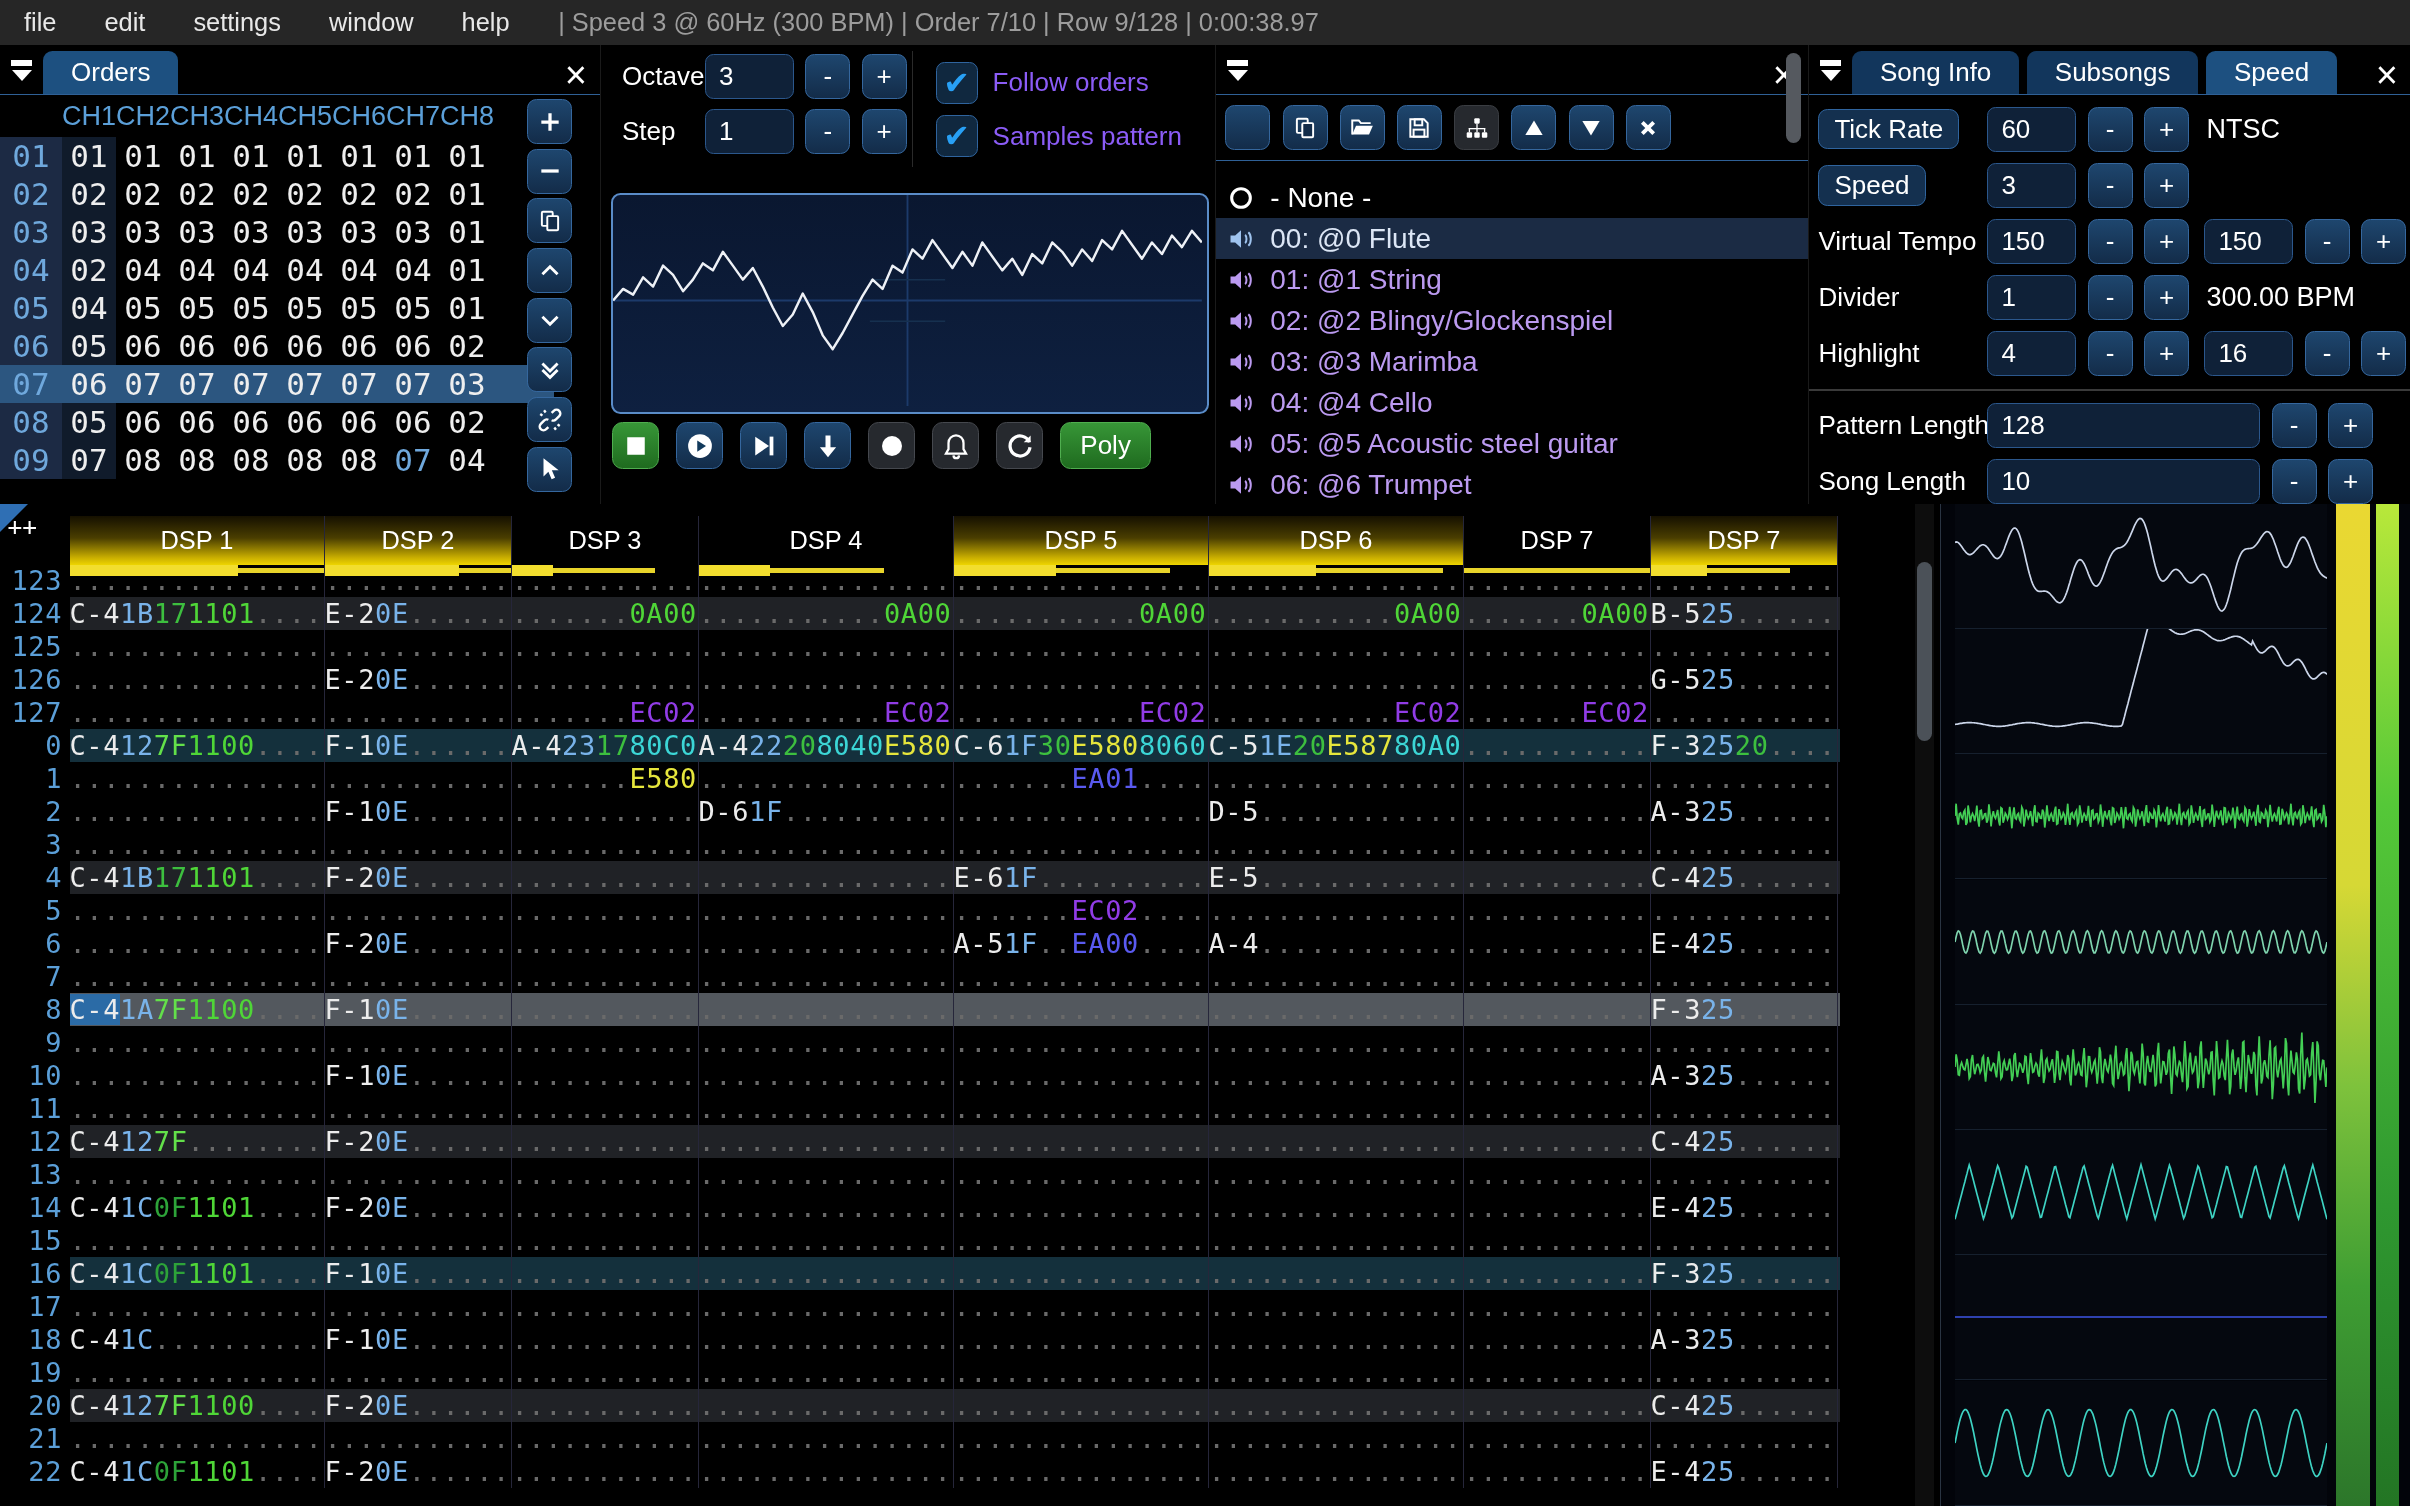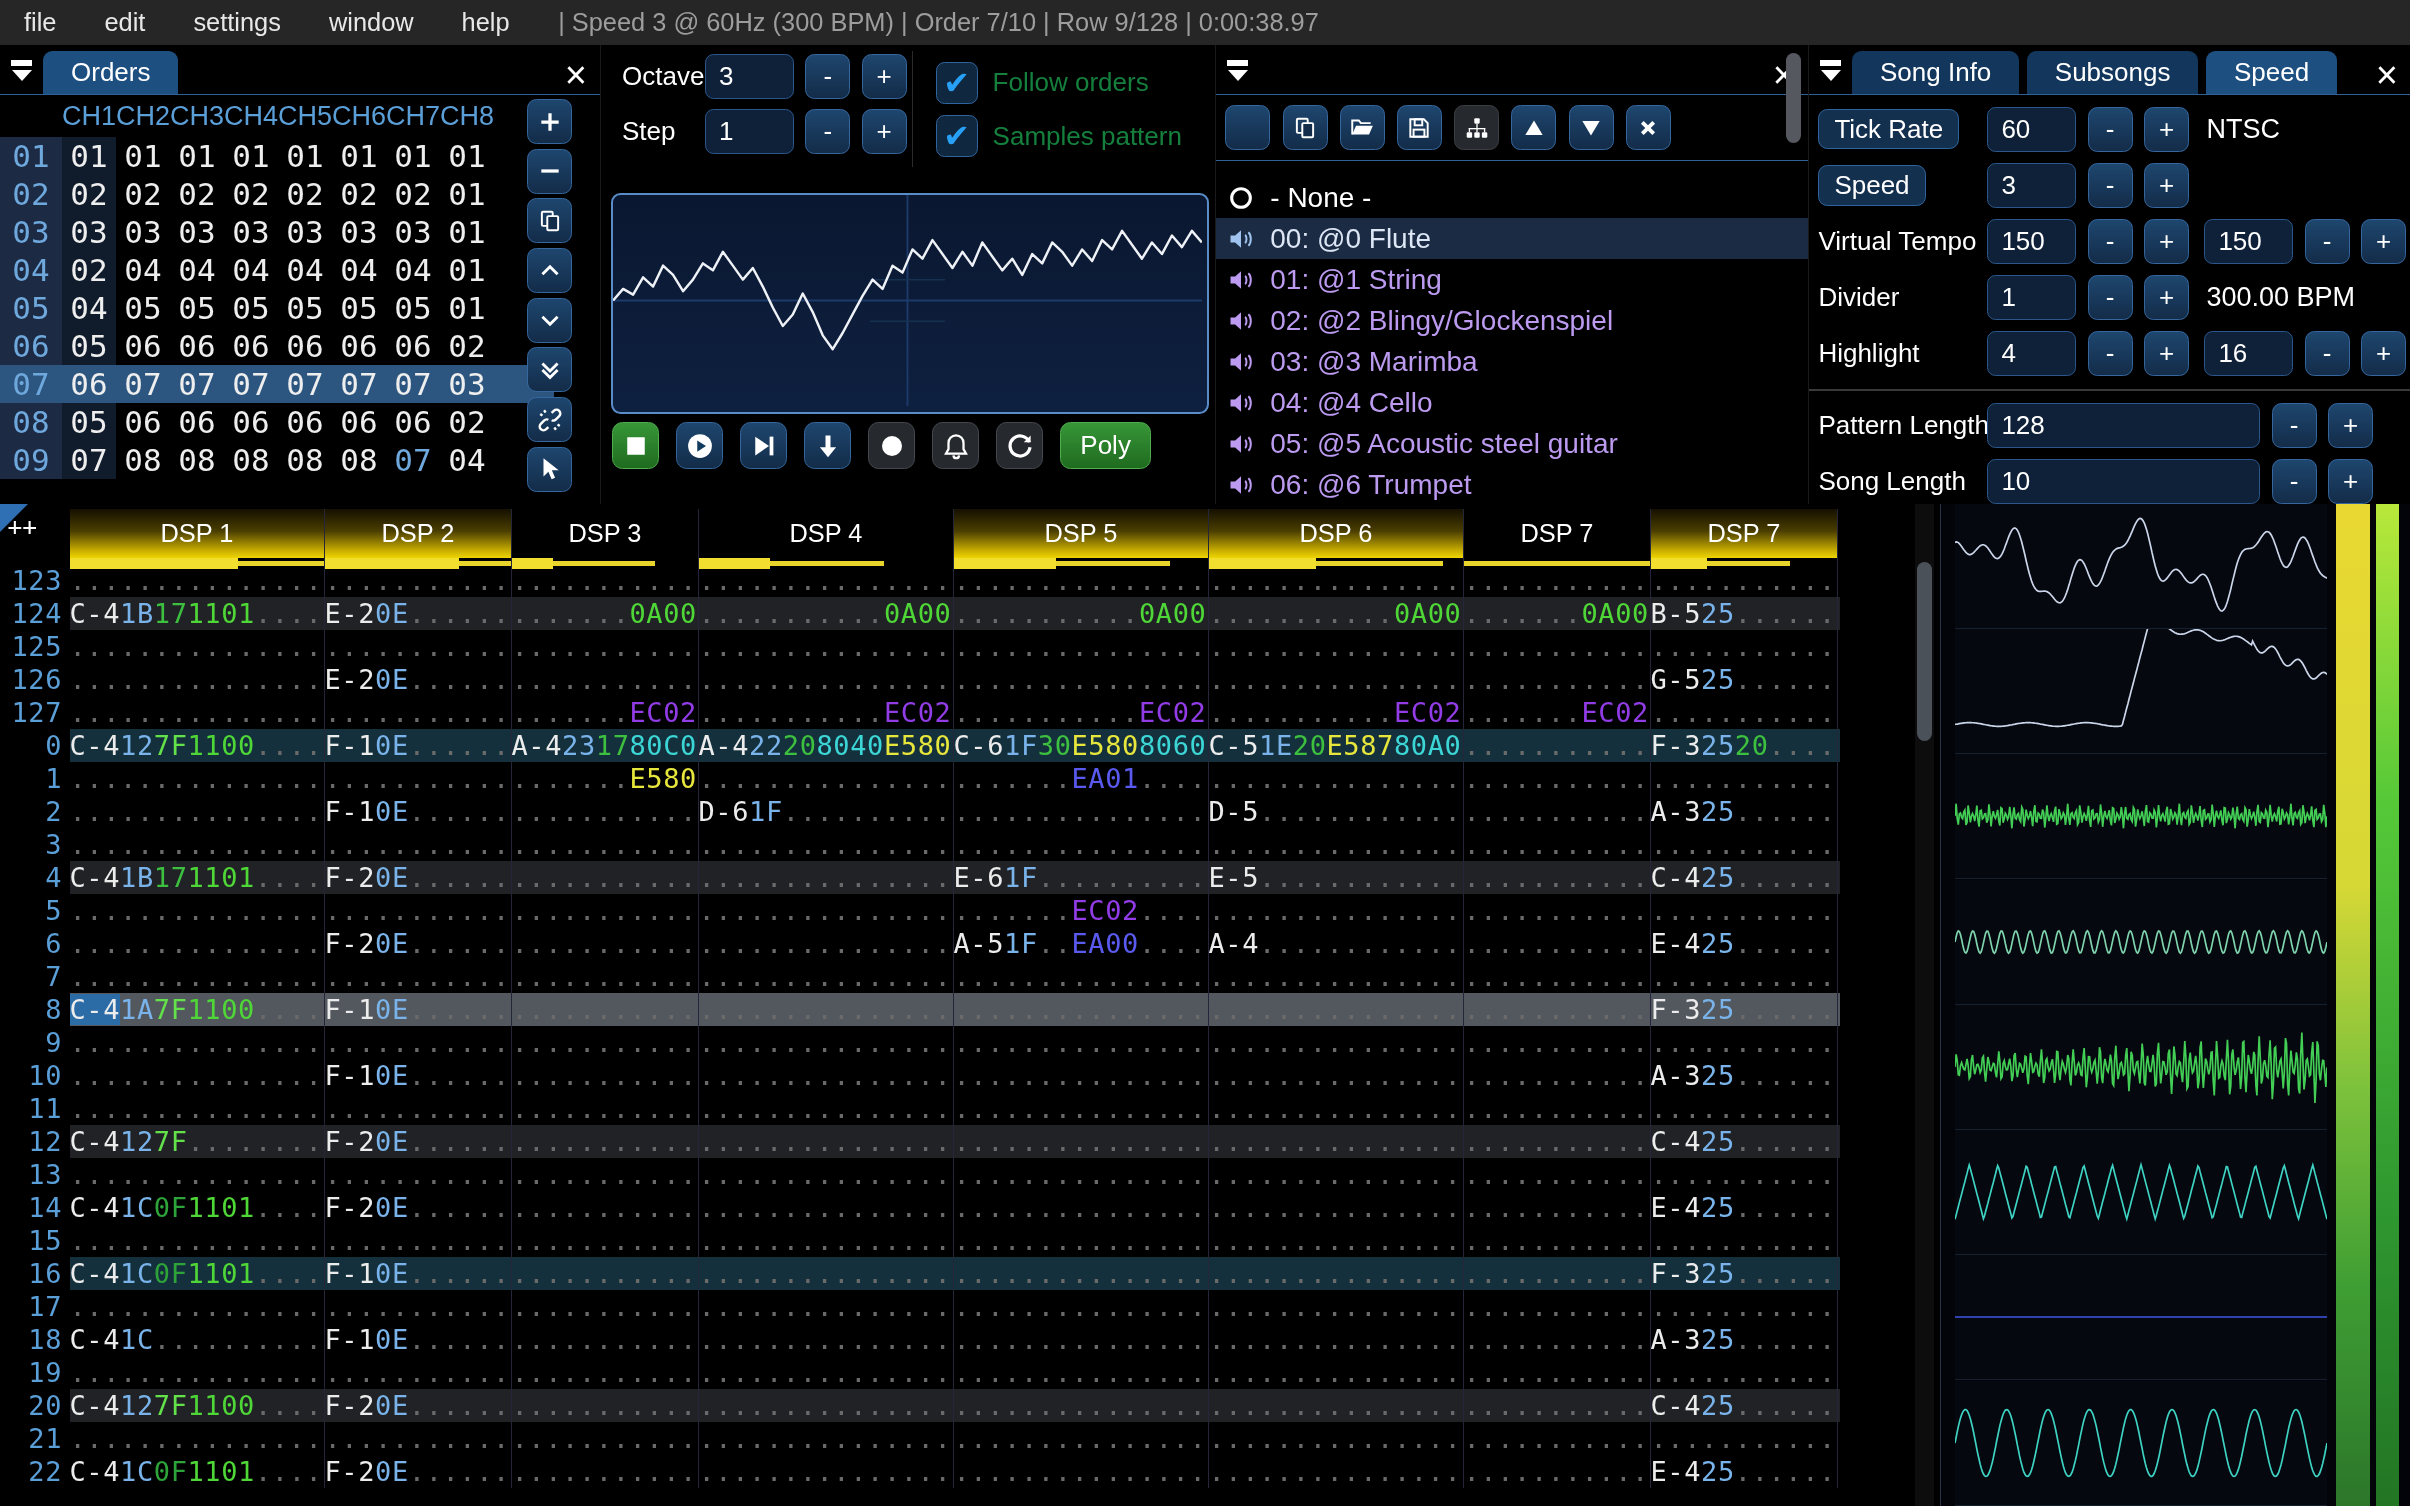--- a/index.html
+++ b/index.html
@@ -42,21 +42,21 @@
   #play-panel{left:600px;width:615px;}
   .spin-row{display:flex;align-items:center;height:45px;margin:9.4px 0 5.6px 21px;}
   .spin-label{color:#fff;font-size:26px;width:83px;}
   .val-box{background:#0f2138;border:0.9px solid #2b578c;border-radius:8.5px;color:#fff;font-size:26px;
     display:flex;align-items:center;padding-left:13px;box-sizing:border-box;height:45px;width:89px;}
   .spin-btn{width:43px;height:43px;border-radius:9.4px;background:linear-gradient(180deg,#1e466e,#132c49);
     border:0.9px solid #35679e;color:#fff;font-size:26px;display:flex;align-items:center;justify-content:center;margin-left:11.3px;}
   .chk-row{display:flex;align-items:center;margin:11.3px 0 9.4px 0;}
   .chk-box{width:40px;height:40px;border-radius:8.5px;background:#10283f;border:0.9px solid #2f649e;
     display:flex;align-items:center;justify-content:center;color:#28a0f5;font-size:32px;}
-  .chk-label{color:#15803d;font-size:26px;margin-left:15px;}
+  .chk-label{color:#8b5cf6;font-size:26px;margin-left:15px;}
   #main-scope{position:absolute;left:10.4px;top:148px;width:594px;height:217px;border:2.8px solid #5a8cc8;border-radius:9.4px;
     background:linear-gradient(180deg,#0a1730,#0e2040);overflow:hidden;}
   #transport{position:absolute;left:11.3px;top:377px;display:flex;gap:17px;align-items:center;}
   .tbtn{width:45px;height:45px;border-radius:10.4px;display:flex;align-items:center;justify-content:center;
     background:linear-gradient(180deg,#1e466e,#132c49);border:0.9px solid #35679e;}
   .tbtn svg{width:30px;height:30px;}
   .tbtn.green{background:linear-gradient(180deg,#379637,#1f6b1f);border-color:#4fae4f;}
   .tbtn.dark{background:#26292e;border-color:#45484e;}
   .tbtn.wide{width:auto;padding:0 19px;color:#fff;font-size:26px;}
   
@@ -73,21 +73,21 @@
   .sp-row{display:flex;align-items:center;height:44px;margin:12.2px 0 0 9.4px;position:relative;}
   .sp-label{color:#fff;font-size:26px;}
   .sp-label.pill{background:#14304f;border:0.9px solid #2f649e;border-radius:9.4px;padding:3.8px 15px;}
   .sp-abs{position:absolute;display:flex;align-items:center;}
   .sp-sep{height:1.9px;background:#3a3a3a;margin:13px 0 0 0;}
   .sp-suffix{color:#fff;font-size:27px;}
   
   #pattern{position:absolute;left:0;top:504px;width:1911px;height:1003px;background:#000;overflow:hidden;}
   #pat-corner{position:absolute;left:0;top:0;width:0;height:0;border-top:28px solid #2f6fb4;border-right:28px solid transparent;}
   #pat-plus{position:absolute;left:7.5px;top:7.5px;color:#fff;font-size:24.5px;font-family:"DejaVu Sans Mono",monospace;}
-  #pat-heads{position:absolute;left:70px;top:5px;display:flex;height:60px;text-align:center;}
+  #pat-heads{position:absolute;left:70px;top:12px;display:flex;height:60px;text-align:center;}
   .phead{box-sizing:border-box;border-right:0.9px solid #26263a;display:flex;flex-direction:column;}
   .phead .lab{flex:1;display:flex;align-items:center;justify-content:center;color:#fff;font-size:25.4px;}
   .phead.on .lab{background:linear-gradient(180deg,#151000 0%,#4a3e00 45%,#c9ae00 85%,#eed500 100%);}
   .vu{height:11.3px;background:#000;position:relative;}
   .vu .s1{position:absolute;left:0;top:0;height:11.3px;background:#f2de2e;}
   .vu .s2{position:absolute;top:2.8px;height:5.6px;background:#e8d42a;}
   #pat-rows{position:absolute;left:0;top:60px;width:1840px;}
   .prow{height:33px;line-height:33px;white-space:nowrap;font-family:"DejaVu Sans Mono",monospace;
     font-size:27px;letter-spacing:0.6px;}
   .prow.h1{background:#202226;}

